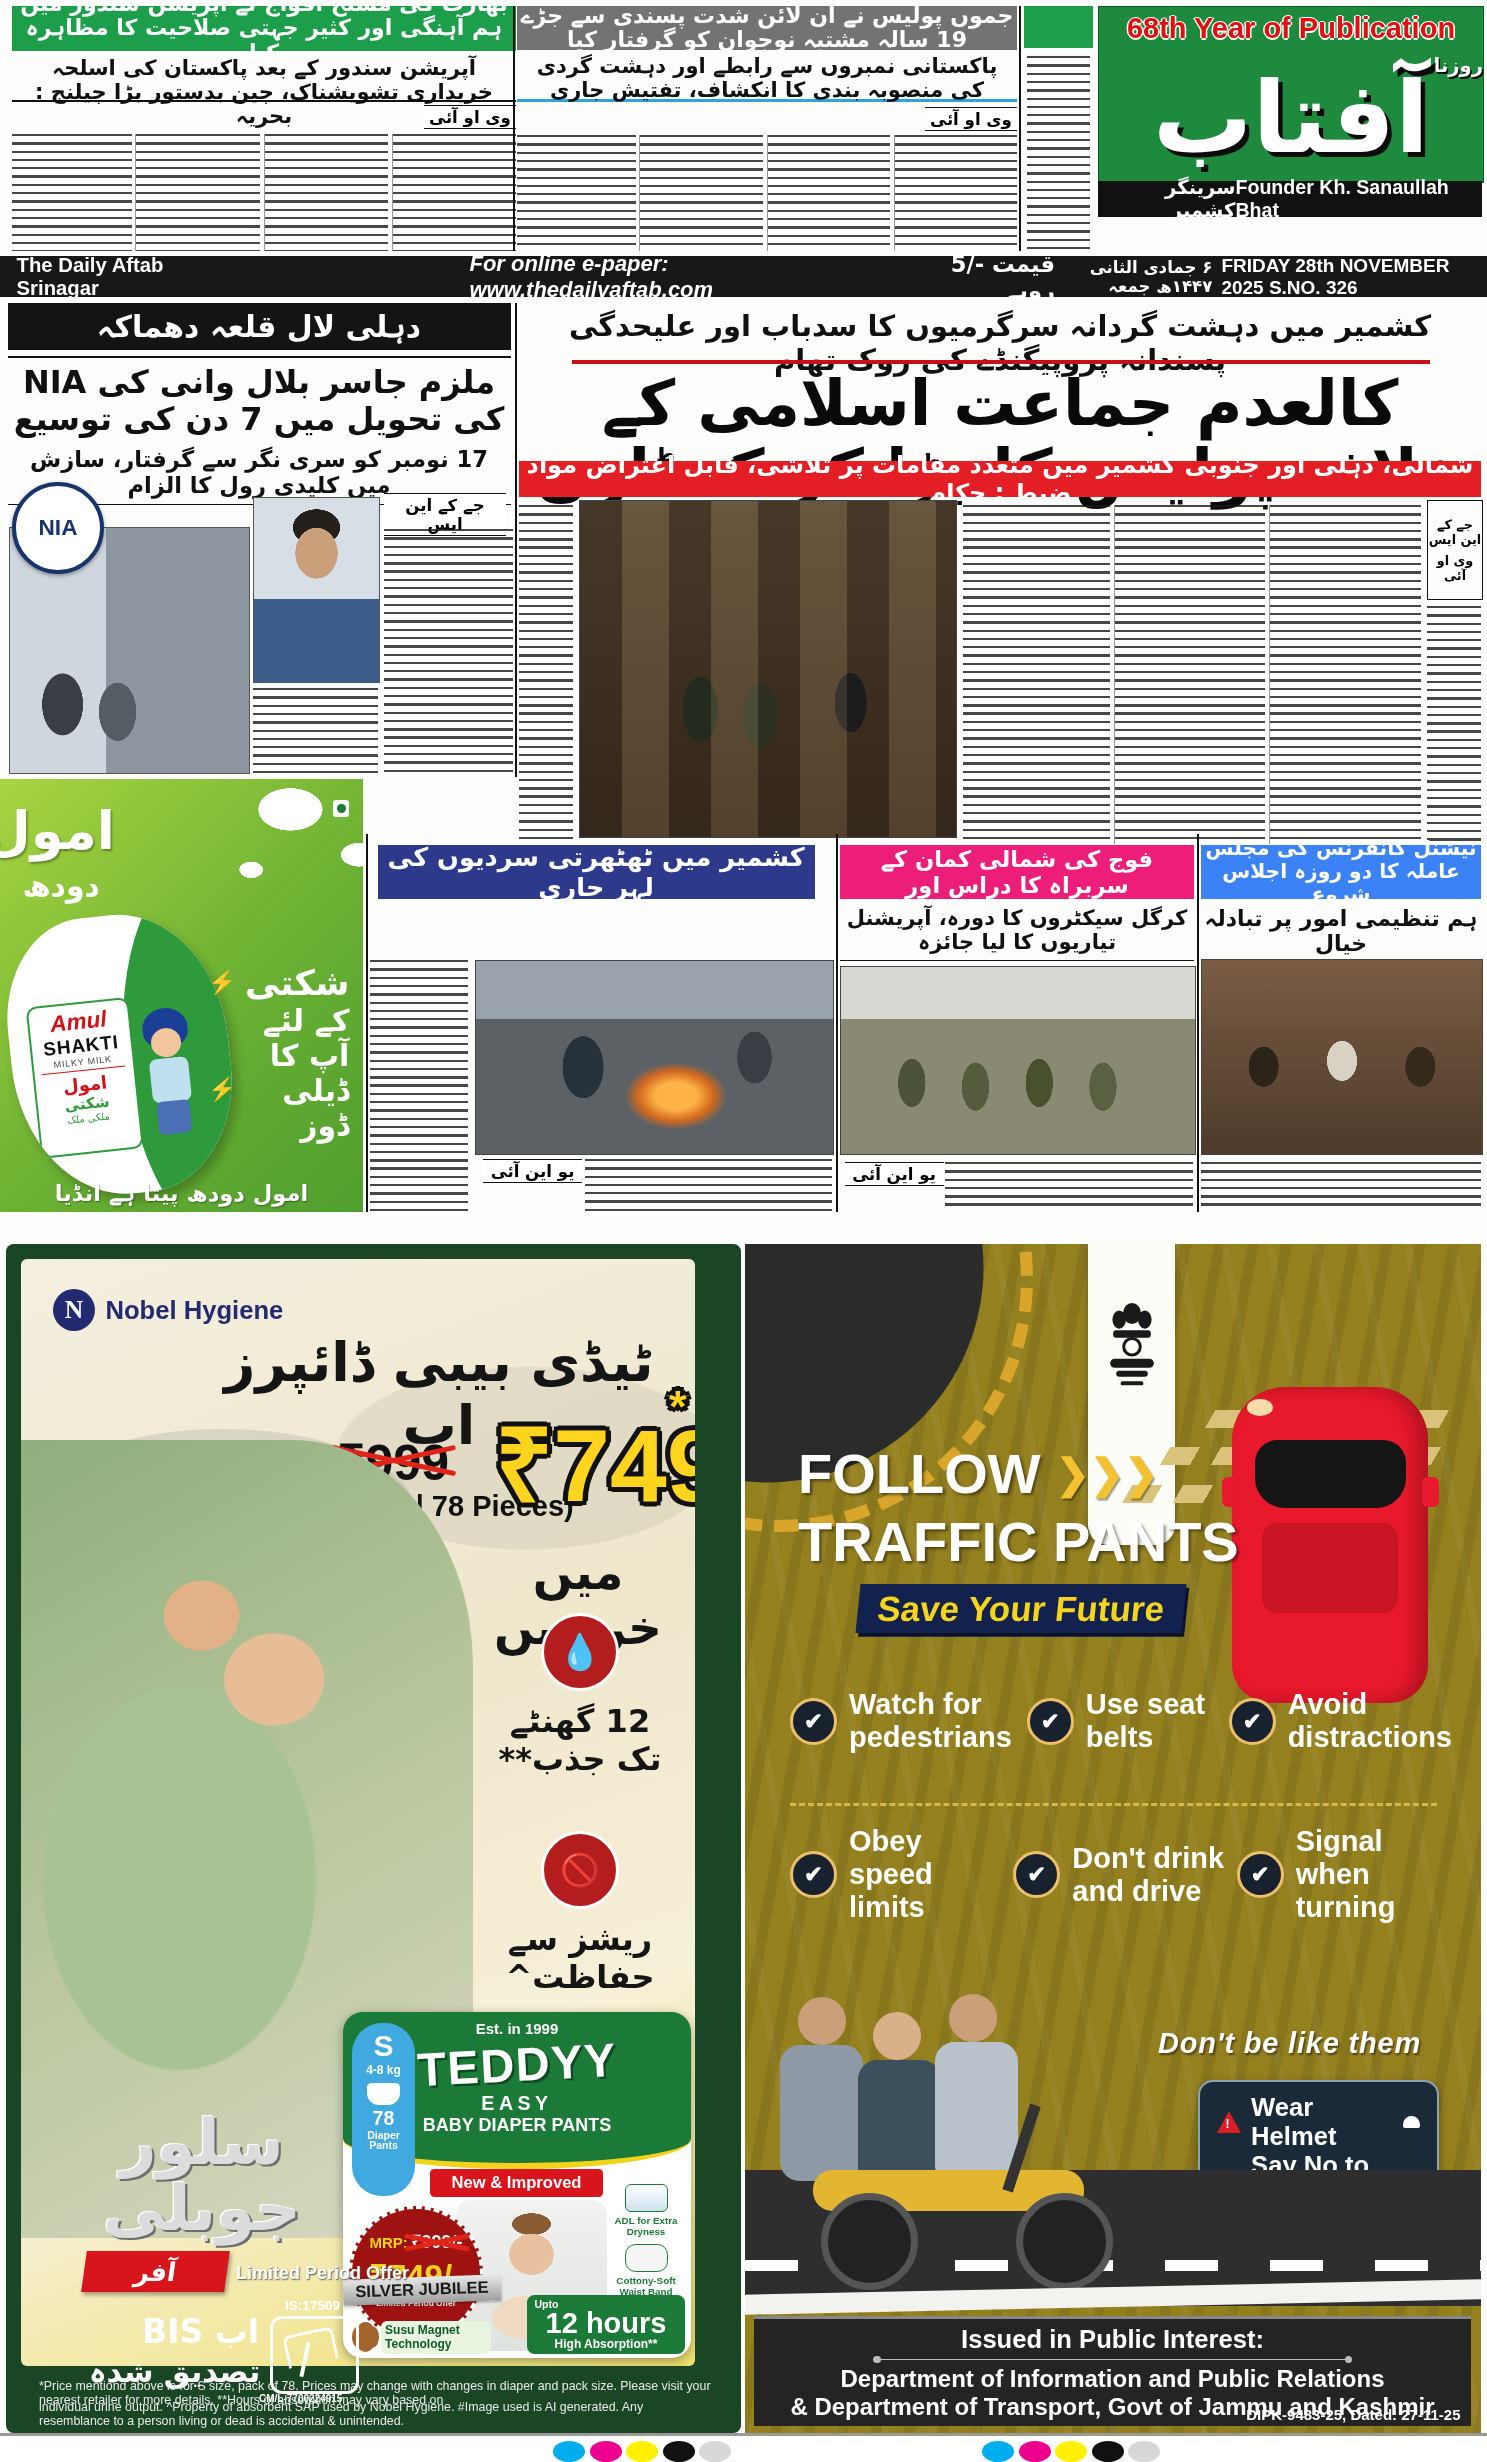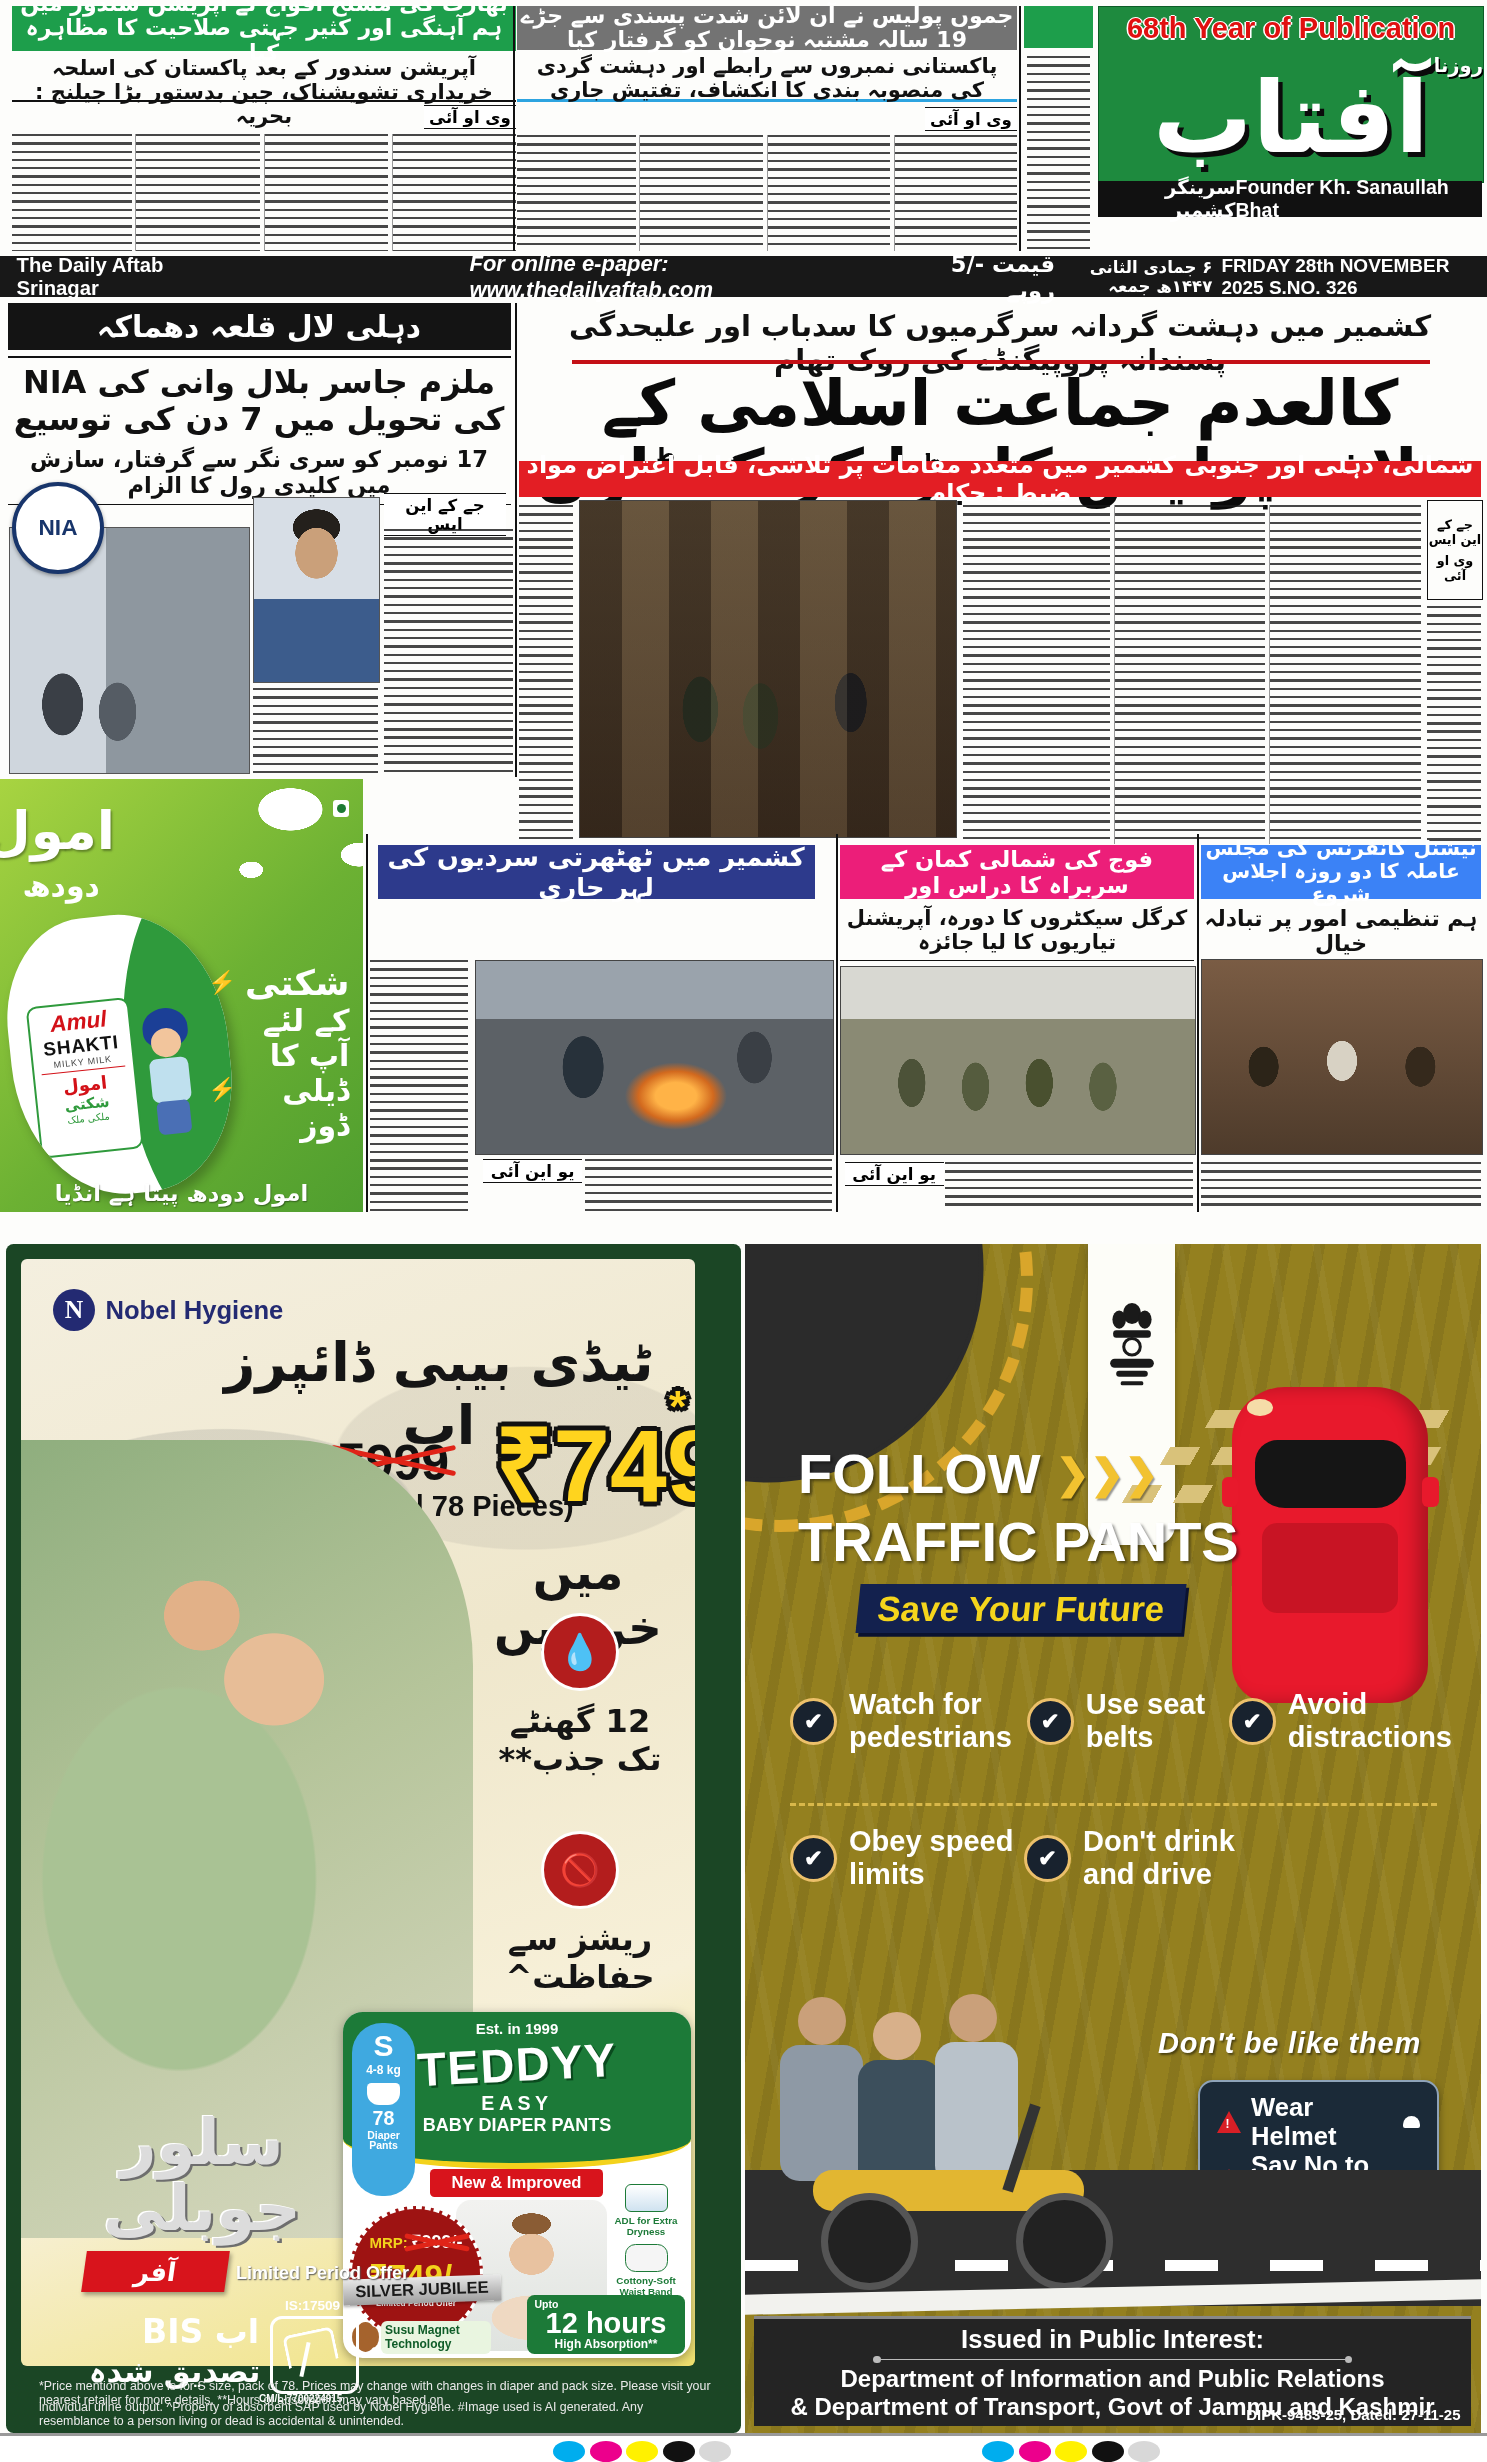--- a/index.html
+++ b/index.html
@@ -391,20 +391,24 @@
     <div class="abs" style="left:45px;top:559px;width:647px;border-top:3px dashed #d9b84a;"></div>
     <div class="abs" style="left:45px;top:581px;width:662px;display:flex;gap:8px;">
       <div class="clitem">
           <span class="ck"></span>
           <span>Obey speed limits</span>
         </div>
       <div class="clitem">
           <span class="ck"></span>
           <span>Don't drink and drive</span>
         </div>
+      <div class="clitem">
+          <span class="ck"></span>
+          <span>Signal when turning</span>
+        </div>
     </div>
 
     <div class="en" style="position:absolute;right:60px;top:783px;color:#fff;font-size:29px;font-weight:bold;letter-spacing:0.8px;text-shadow:1.5px 1.5px 2.3px rgba(0,0,0,.5);font-style:italic;">Don't be like them</div>
 
     <div class="abs" style="right:42px;top:836px;width:241px;height:196px;background:#1b2a38;border:2.3px solid #8fa3b8;border-radius:15px;box-shadow:0 4.5px 9px rgba(0,0,0,.4);
                 display:flex;flex-direction:column;justify-content:space-around;padding:10.5px 16.6px;box-sizing:border-box;">
       <div class="wline">
           <span class="tri"></span>
           <span>Wear Helmet</span>
           <span style="width:19.6px;height:12px;background:#fff;border-radius:9.8px 9.8px 2.3px 2.3px;display:inline-block;"></span>

